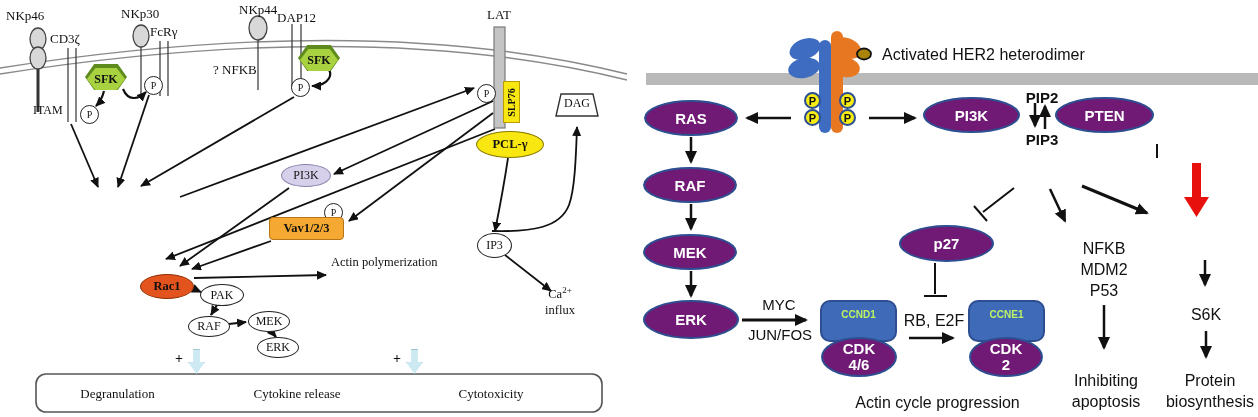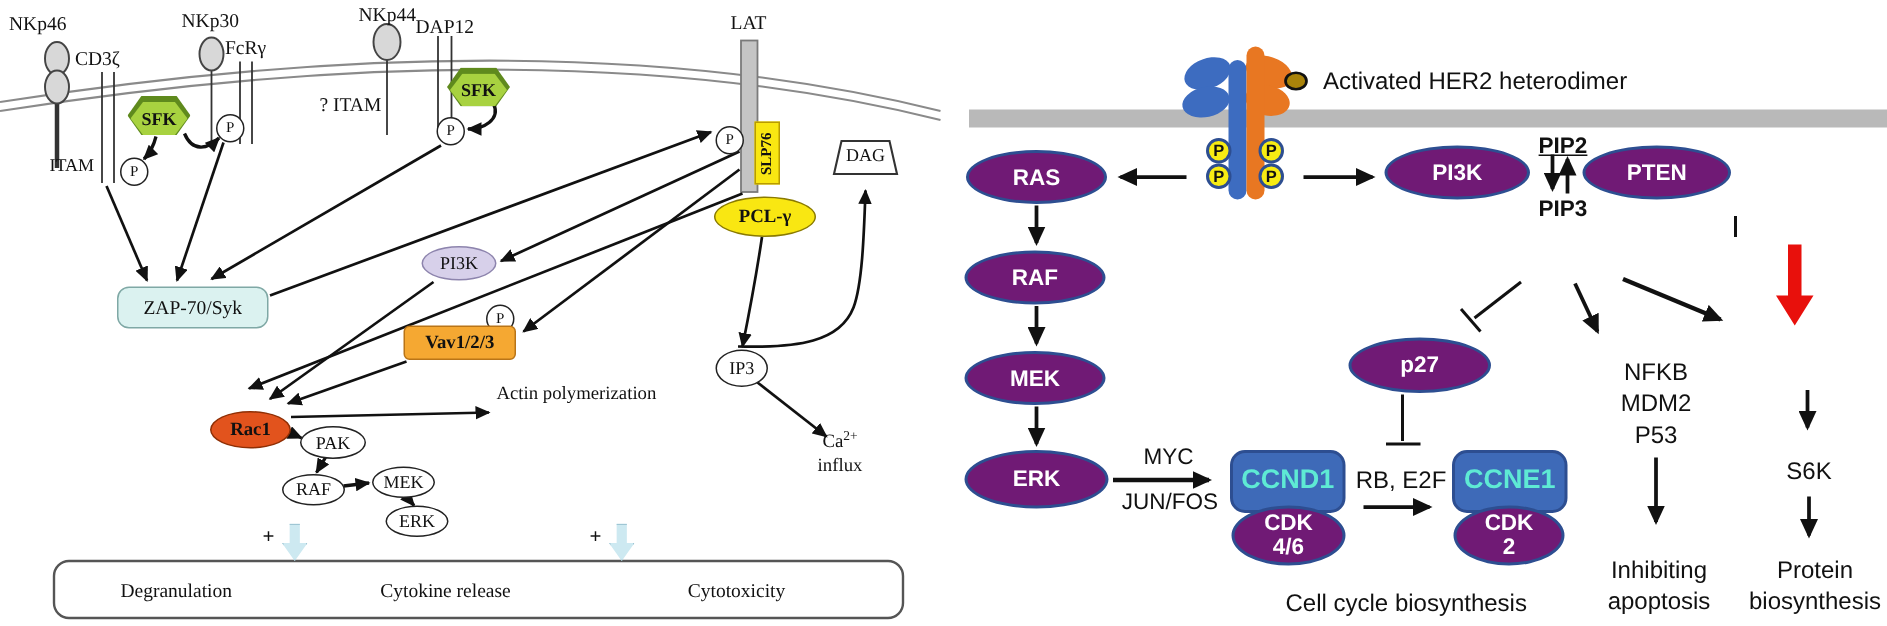--- a/index.html
+++ b/index.html
@@ -21,23 +21,23 @@
         font-size:11px;font-weight:700;color:#111;display:flex;align-items:center;justify-content:center;
         font-family:"Liberation Sans",sans-serif;box-sizing:border-box;}
   .hexo{clip-path:polygon(22% 0,78% 0,100% 50%,78% 100%,22% 100%,0 50%);background:#5f8a1d;
         display:flex;align-items:flex-end;justify-content:center;}
   .hexi{clip-path:polygon(22% 0,78% 0,100% 50%,78% 100%,22% 100%,0 50%);background:#a8d240;
         width:calc(100% - 4px);height:calc(100% - 4px);display:flex;align-items:center;justify-content:center;
         font-size:12px;font-weight:600;}
   .cyanarrow{background:#cde9f1;outline:1px solid #9fc6d4;outline-offset:-1px;
              clip-path:polygon(30% 0,70% 0,70% 52%,100% 52%,50% 100%,0 52%,30% 52%);}
   .plus{font-size:14px;font-weight:700;}
-  .cc-rect{background:#3e6ab8;border:2px solid #2d4e91;border-radius:10px;color:#5eead4;font-weight:600;
+  .cc-rect{background:#3e6ab8;border:2px solid #2d4e91;border-radius:10px;color:#bef264;font-weight:600;
            font-family:"Liberation Sans",sans-serif;display:flex;justify-content:center;align-items:flex-start;
-           padding-top:7px;box-sizing:border-box;font-size:18px;}
+           padding-top:7px;box-sizing:border-box;font-size:10px;}
   .stack{line-height:1.32;font-size:16px;}
   sup{font-size:9px;}
 </style>
 </head>
 <body>
 
 <div id="stage">
 
   <svg class="abs" style="left:0;top:0;" width="1258" height="417" viewBox="0 0 1258 417">
     <defs>
@@ -138,38 +138,37 @@
 
     <polygon points="1192,163 1201,163 1201,197 1209,197 1196.5,217 1184,197 1192,197" fill="#e8100c"></polygon>
   </svg>
 
   <div class="abs lbl" style="left:6px;top:8px;">NKp46</div>
   <div class="abs lbl" style="left:50px;top:31px;">CD3ζ</div>
   <div class="abs small" style="left:33px;top:103px;">ITAM</div>
   <div class="abs lbl" style="left:121px;top:6px;">NKp30</div>
   <div class="abs lbl" style="left:150px;top:24px;">FcRγ</div>
   <div class="abs lbl" style="left:239px;top:2px;text-align:center;">NKp44</div>
-  <div class="abs lbl" style="left:213px;top:62px;">? ITAM</div>
+  <div class="abs lbl" style="left:213px;top:62px;">? NFKB</div>
   <div class="abs lbl" style="left:277px;top:10px;">DAP12</div>
   <div class="abs lbl ctr" style="left:482px;top:7px;width:34px;">LAT</div>
 
   <div class="abs hexo" style="left:85px;top:64px;width:42px;height:26px;">
     <div class="hexi">SFK</div>
   </div>
   <div class="abs hexo" style="left:298px;top:45px;width:42px;height:26px;">
     <div class="hexi">SFK</div>
   </div>
 
   <div class="abs pcirc" style="left:80px;top:105px;">P</div>
   <div class="abs pcirc" style="left:144px;top:76px;">P</div>
   <div class="abs pcirc" style="left:291px;top:78px;">P</div>
   <div class="abs pcirc" style="left:477px;top:84px;">P</div>
   <div class="abs pcirc" style="left:324px;top:203px;">P</div>
 
-  <div class="abs ctr lbl" style="left:78px;top:191px;width:101px;height:28px;background:#dbf2f0;border:1.5px solid #7fa8a5;border-radius:8px;box-sizing:border-box;">ZAP-70/Syk</div>
   <div class="abs ctr ell small" style="left:281px;top:164px;width:50px;height:23px;background:#d7d0ea;border:1.4px solid #8d84ad;box-sizing:border-box;">PI3K</div>
   <div class="abs ctr" style="left:269px;top:217px;width:75px;height:23px;background:#f5a832;border:1.5px solid #b97417;border-radius:4px;box-sizing:border-box;font-size:12.5px;font-weight:600;">Vav1/2/3</div>
   <div class="abs ctr" style="left:503px;top:81px;width:17px;height:42px;background:#f9e712;border:1.4px solid #b89b00;box-sizing:border-box;">
     <span style="transform:rotate(-90deg);font-size:10px;font-weight:600;white-space:nowrap;">SLP76</span>
   </div>
   <div class="abs ctr ell" style="left:476px;top:131px;width:68px;height:27px;background:#f9e712;border:1.4px solid #8a7a00;box-sizing:border-box;font-size:12.5px;font-weight:600;">PCL-γ</div>
   <div class="abs ctr small" style="left:556px;top:96px;width:42px;">DAG</div>
   <div class="abs ctr ell wnode" style="left:477px;top:233px;width:35px;height:25px;box-sizing:border-box;">IP3</div>
 
   <div class="abs ctr ell" style="left:140px;top:274px;width:54px;height:25px;background:#e2531d;border:1.5px solid #8e2f05;box-sizing:border-box;font-size:12.5px;font-weight:600;">Rac1</div>
@@ -203,42 +202,42 @@
 
   <div class="abs ctr ell node-blue" style="left:644px;top:100px;width:94px;height:36px;font-size:15px;box-sizing:border-box;">RAS</div>
   <div class="abs ctr ell node-blue" style="left:643px;top:167px;width:94px;height:36px;font-size:15px;box-sizing:border-box;">RAF</div>
   <div class="abs ctr ell node-blue" style="left:643px;top:234px;width:94px;height:36px;font-size:15px;box-sizing:border-box;">MEK</div>
   <div class="abs ctr ell node-blue" style="left:643px;top:300px;width:96px;height:39px;font-size:15px;box-sizing:border-box;">ERK</div>
 
   <div class="abs ctr sans" style="left:755px;top:296px;width:48px;font-size:15px;">MYC</div>
   <div class="abs ctr sans" style="left:744px;top:326px;width:72px;font-size:15px;">JUN/FOS</div>
 
   <div class="abs ctr ell node-blue" style="left:923px;top:97px;width:97px;height:36px;font-size:15px;box-sizing:border-box;">PI3K</div>
-  <div class="abs ctr sans" style="left:1021px;top:89px;width:42px;font-size:15px;font-weight:700;text-decoration:underline;">PIP2</div>
+  <div class="abs ctr sans" style="left:1021px;top:89px;width:42px;font-size:15px;font-weight:700;">PIP2</div>
   <div class="abs ctr sans" style="left:1021px;top:131px;width:42px;font-size:15px;font-weight:700;">PIP3</div>
   <div class="abs ctr ell node-blue" style="left:1055px;top:97px;width:99px;height:36px;font-size:15px;box-sizing:border-box;">PTEN</div>
   <div class="abs ctr ell node-blue" style="left:899px;top:225px;width:95px;height:37px;font-size:15px;box-sizing:border-box;">p27</div>
 
   <div class="abs ctr sans stack" style="left:1075px;top:238px;width:58px;">NFKB</div>
   <div class="abs ctr sans stack" style="left:1075px;top:259px;width:58px;">MDM2</div>
   <div class="abs ctr sans stack" style="left:1075px;top:280px;width:58px;">P53</div>
 
   <div class="abs cc-rect" style="left:820px;top:300px;width:77px;height:42px;">CCND1</div>
   <div class="abs ctr col ell node-blue" style="left:821px;top:337px;width:76px;height:40px;font-size:15px;line-height:1.1;box-sizing:border-box;">
     <div>CDK</div>
     <div>4/6</div>
   </div>
   <div class="abs ctr sans" style="left:898px;top:312px;width:72px;font-size:16px;">RB, E2F</div>
   <div class="abs cc-rect" style="left:968px;top:300px;width:77px;height:42px;">CCNE1</div>
   <div class="abs ctr col ell node-blue" style="left:969px;top:337px;width:74px;height:40px;font-size:15px;line-height:1.1;box-sizing:border-box;">
     <div>CDK</div>
     <div>2</div>
   </div>
 
-  <div class="abs ctr sans" style="left:850px;top:394px;width:175px;font-size:16px;">Cell cycle biosynthesis</div>
+  <div class="abs ctr sans" style="left:850px;top:394px;width:175px;font-size:16px;">Actin cycle progression</div>
   <div class="abs ctr sans" style="left:1183px;top:306px;width:46px;font-size:16px;">S6K</div>
 
   <div class="abs ctr col sans" style="left:1060px;top:371px;width:92px;font-size:16px;line-height:1.3;">
     <div>Inhibiting</div>
     <div>apoptosis</div>
   </div>
   <div class="abs ctr col sans" style="left:1162px;top:371px;width:96px;font-size:16px;line-height:1.3;">
     <div>Protein</div>
     <div>biosynthesis</div>
   </div>

